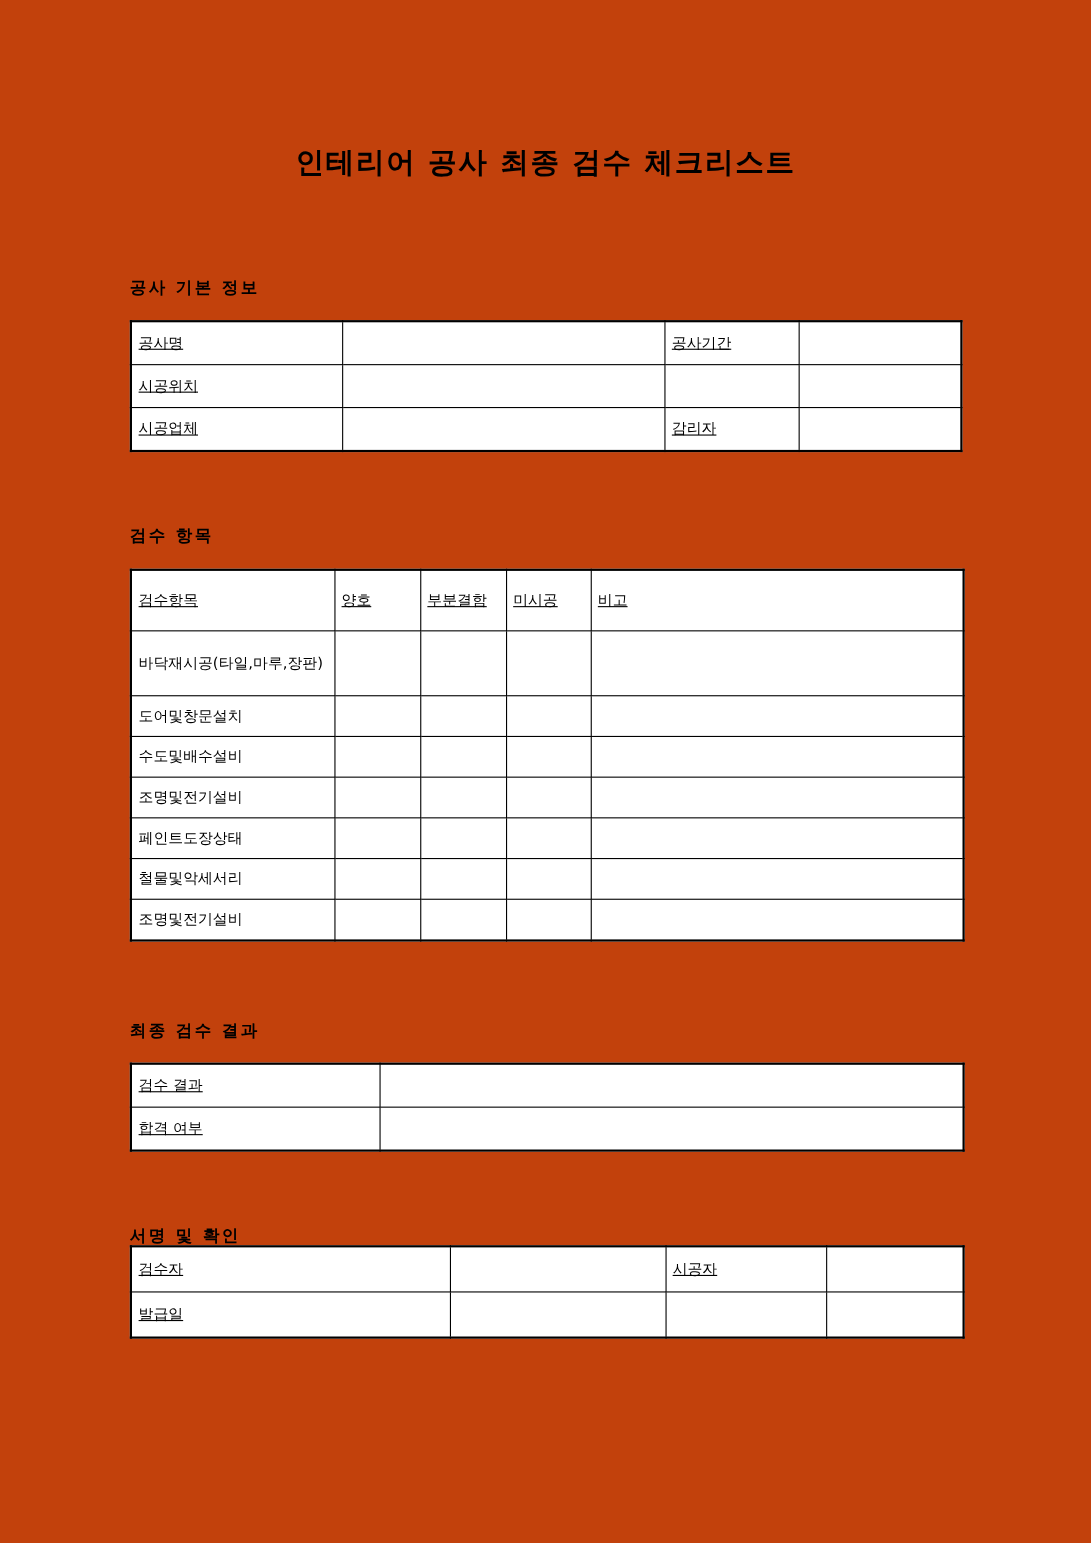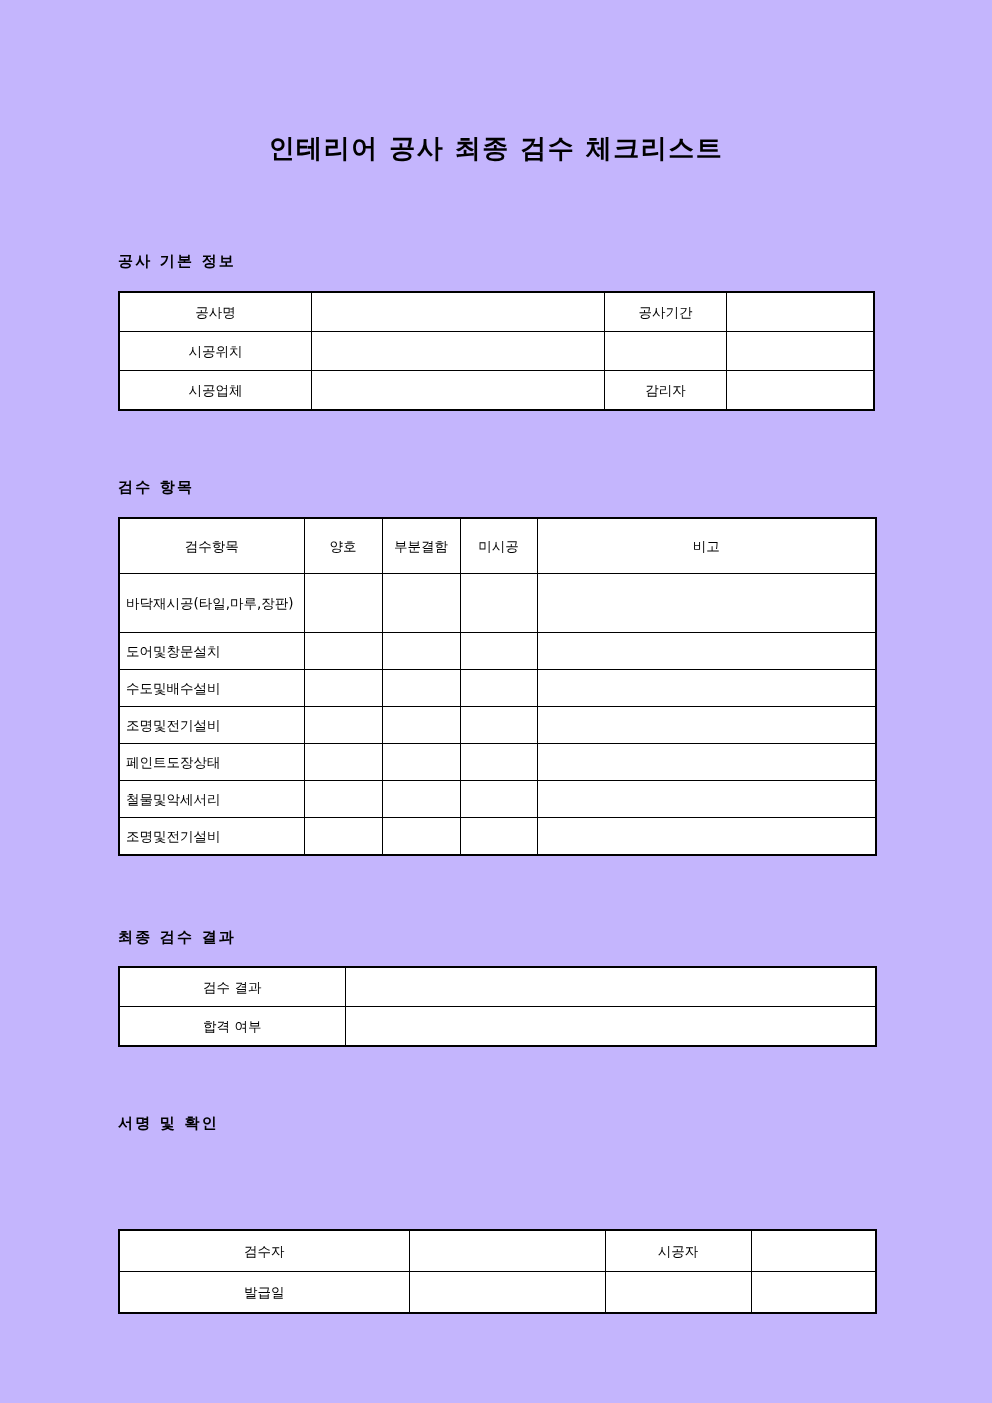--- a/index.html
+++ b/index.html
@@ -14,21 +14,21 @@
     color: #000000;
     position: relative;
     overflow: hidden;
   }
 
   .page {
     position: absolute;
     left: 0; top: 0;
     width: 992px;
     height: 1403px;
-    background: #c4b5fd;
+    background: #c2410c;
   }
 
   .doc-title {
     position: absolute;
     left: 0;
     top: 133px;
     width: 992px;
     text-align: center;
     font-size: 26px;
     font-weight: bold;
@@ -60,21 +60,21 @@
   table.doc td {
     border: 1px solid #000;
     font-size: 13.5px;
     padding: 4px 6px;
     vertical-align: middle;
     line-height: 1.55;
     background: #ffffff;
   }
   td.hd {
     background: #dcdcdc;
-    text-align: center;
+    text-decoration: underline;
   }
   td.ctr { text-align: center; }
   td.lft { text-align: left; }
 
   
   #tbl-basic {
     left: 118px;
     top: 291px;
     width: 757px;
   }
@@ -95,21 +95,21 @@
   #tbl-result {
     left: 118px;
     top: 966px;
     width: 757px;
   }
   #tbl-result td { height: 30px; }
 
   
   #tbl-sign {
     left: 118px;
-    top: 1229px;
+    top: 1132px;
     width: 757px;
   }
   #tbl-sign td { height: 32px; }
 </style>
 </head>
 <body>
 
 <div class="page">
 
   <div class="doc-title">인테리어 공사 최종 검수 체크리스트</div>

